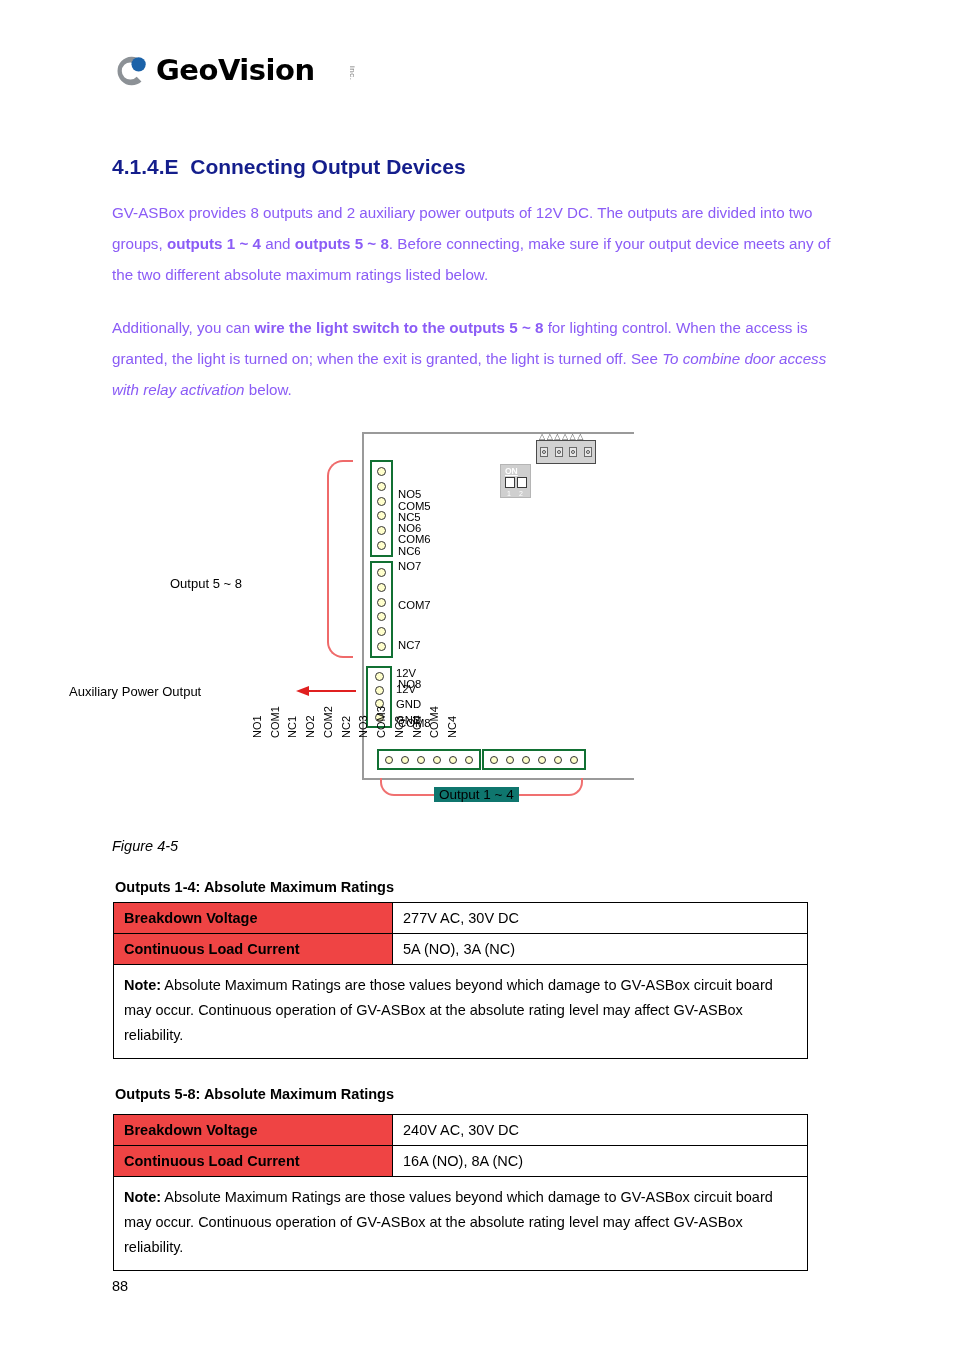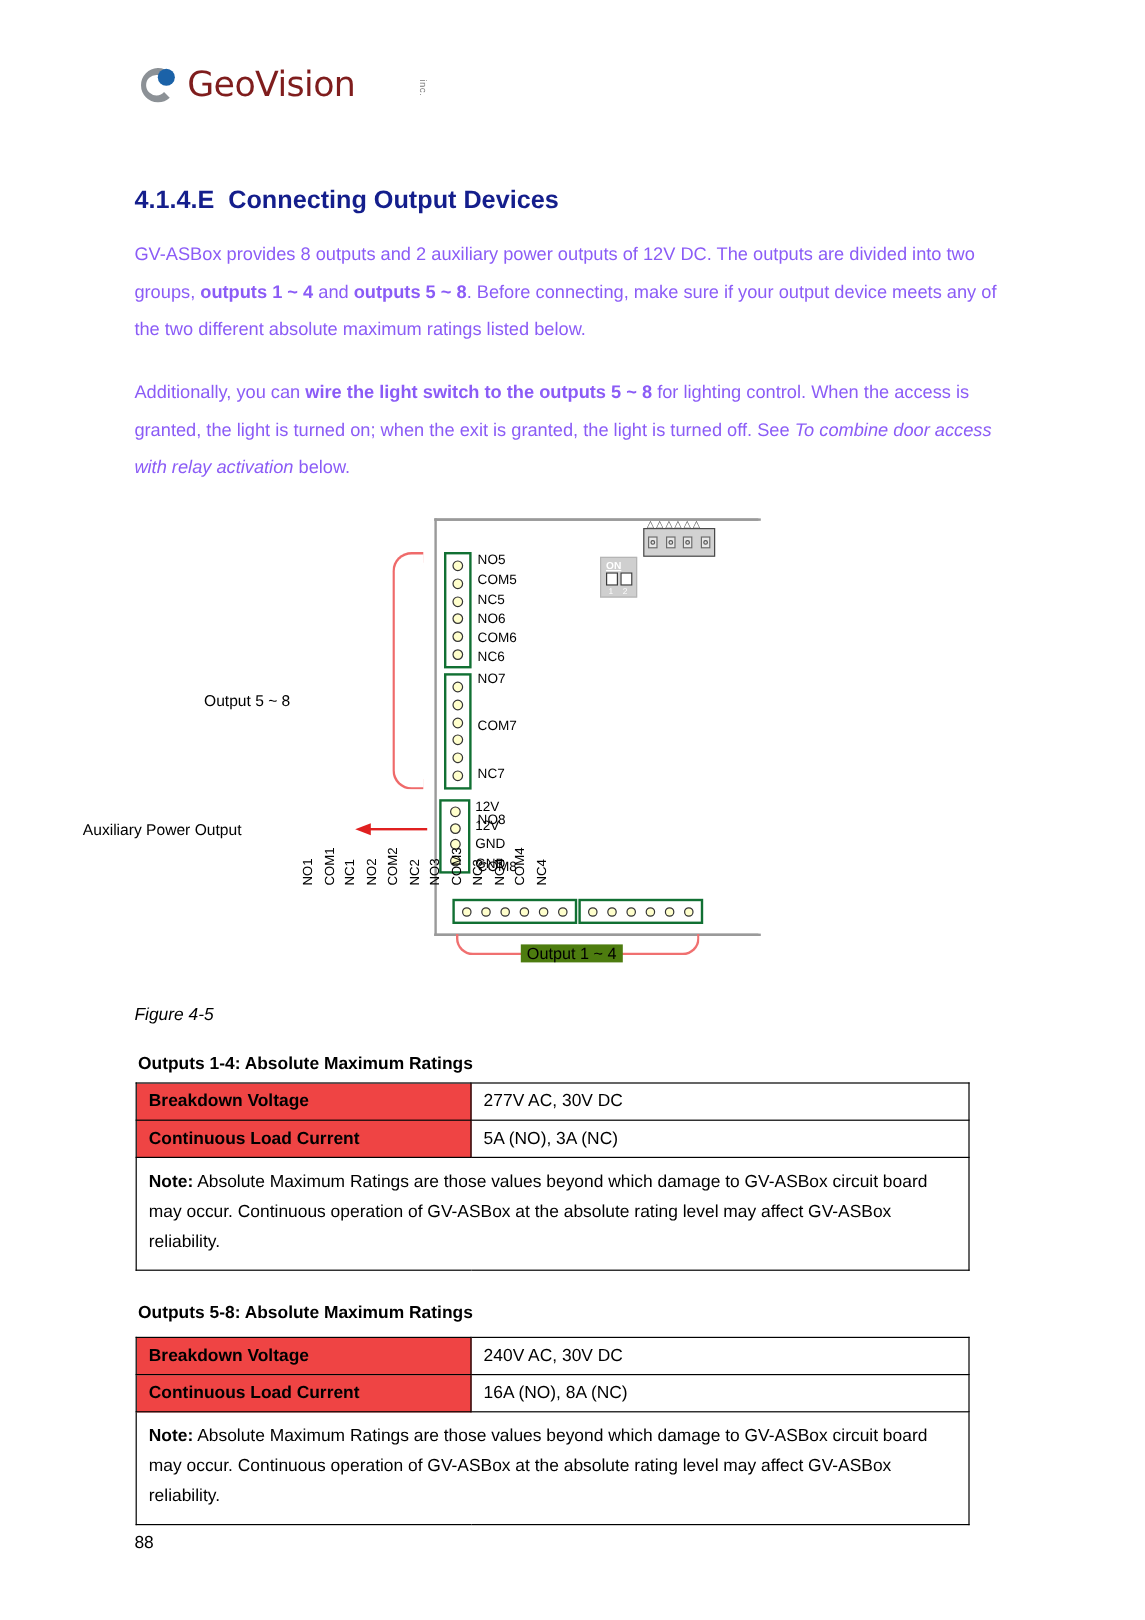--- a/index.html
+++ b/index.html
@@ -30,22 +30,22 @@
     top: 4px;
     width: 38px;
     height: 38px;
   }
   .logo-text {
     position: absolute;
     left: 44px;
     top: 5px;
     font-family: "DejaVu Sans", sans-serif;
     font-size: 29px;
-    font-weight: normal;
-    color: #7f1d1d;
+    font-weight: bold;
+    color: #000000;
     letter-spacing: -0.5px;
   }
   .logo-sub {
     position: absolute;
     left: 245px;
     top: 18px;
     font-size: 8px;
     color: #7a7a7a;
     transform: rotate(90deg);
     transform-origin: left top;
@@ -275,21 +275,21 @@
   .brace-h {
     position: absolute;
     border: 2px solid #f07070;
     border-top: none;
     border-bottom-left-radius: 14px;
     border-bottom-right-radius: 14px;
     box-sizing: border-box;
   }
   .brace-h-label {
     position: absolute;
-    background: #4d7c0f;
+    background: #0f766e;
     font-size: 13.5px;
     padding: 0 5px;
     white-space: nowrap;
   }
   .arrow-line {
     position: absolute;
     height: 2px;
     background: #e02020;
   }
   .arrow-head {
@@ -388,21 +388,21 @@
   </div>
 
   <div class="tb" style="left:258px; top:42px; width:23px; height:97px;">
     <div class="pin"></div>
     <div class="pin"></div>
     <div class="pin"></div>
     <div class="pin"></div>
     <div class="pin"></div>
     <div class="pin"></div>
   </div>
-  <div class="tb-labels" style="left:286px; top:42px; height:97px;">
+  <div class="tb-labels" style="left:286px; top:42px; height:97px;justify-content:flex-end;">
     <span>NO5</span>
     <span>COM5</span>
     <span>NC5</span>
     <span>NO6</span>
     <span>COM6</span>
     <span>NC6</span>
   </div>
 
   <div class="tb" style="left:258px; top:143px; width:23px; height:97px;">
     <div class="pin"></div>

